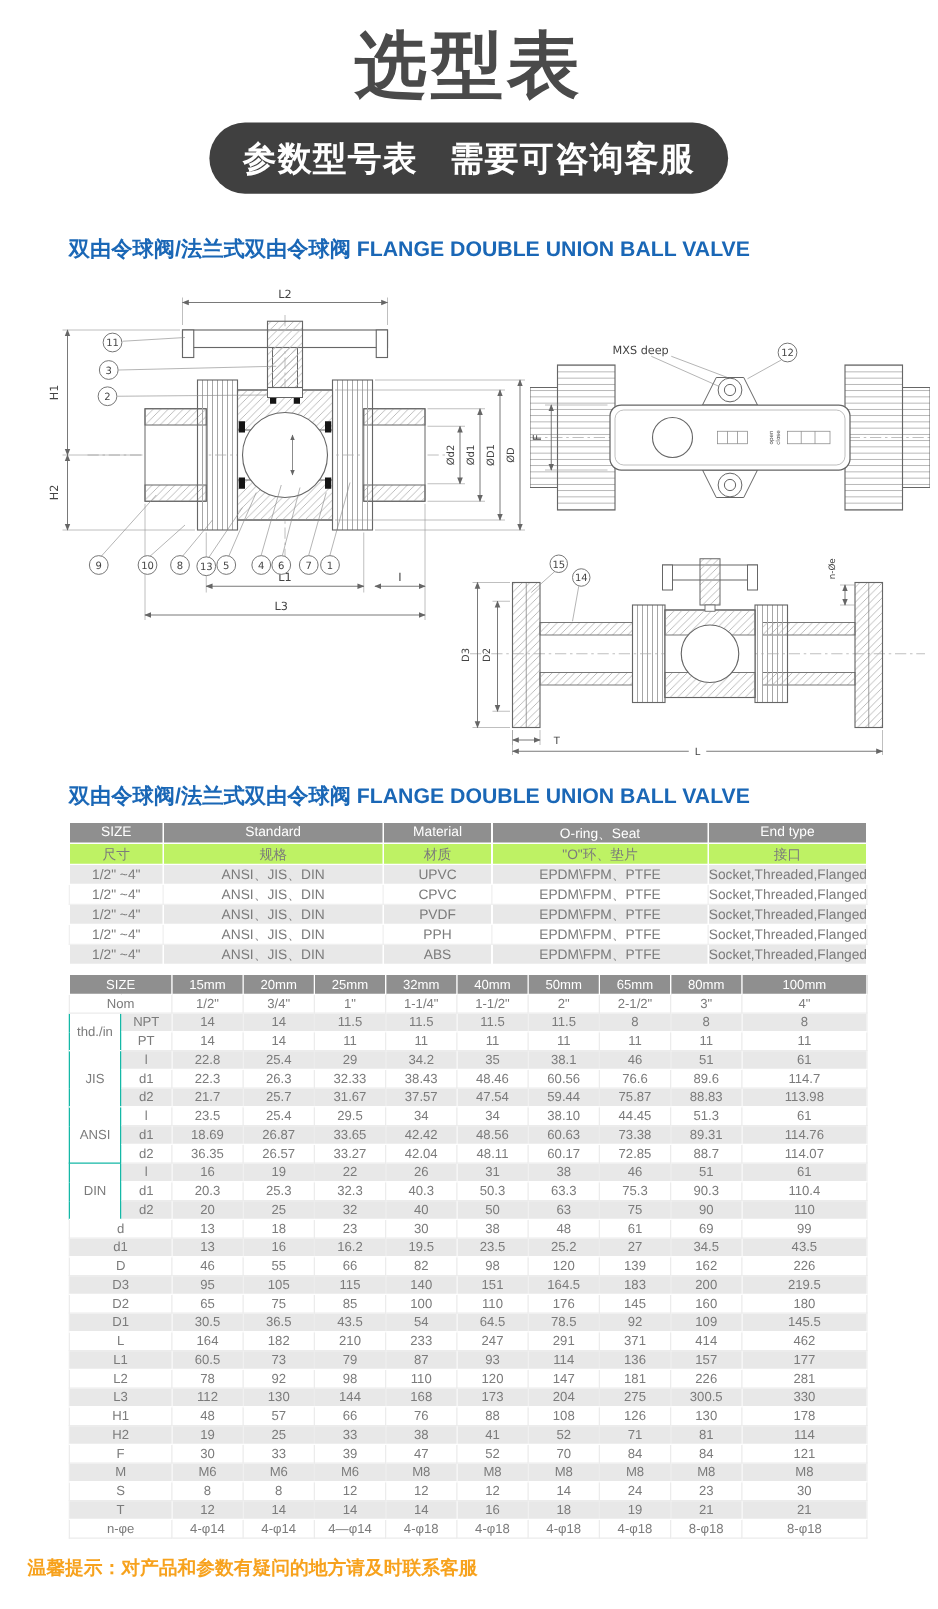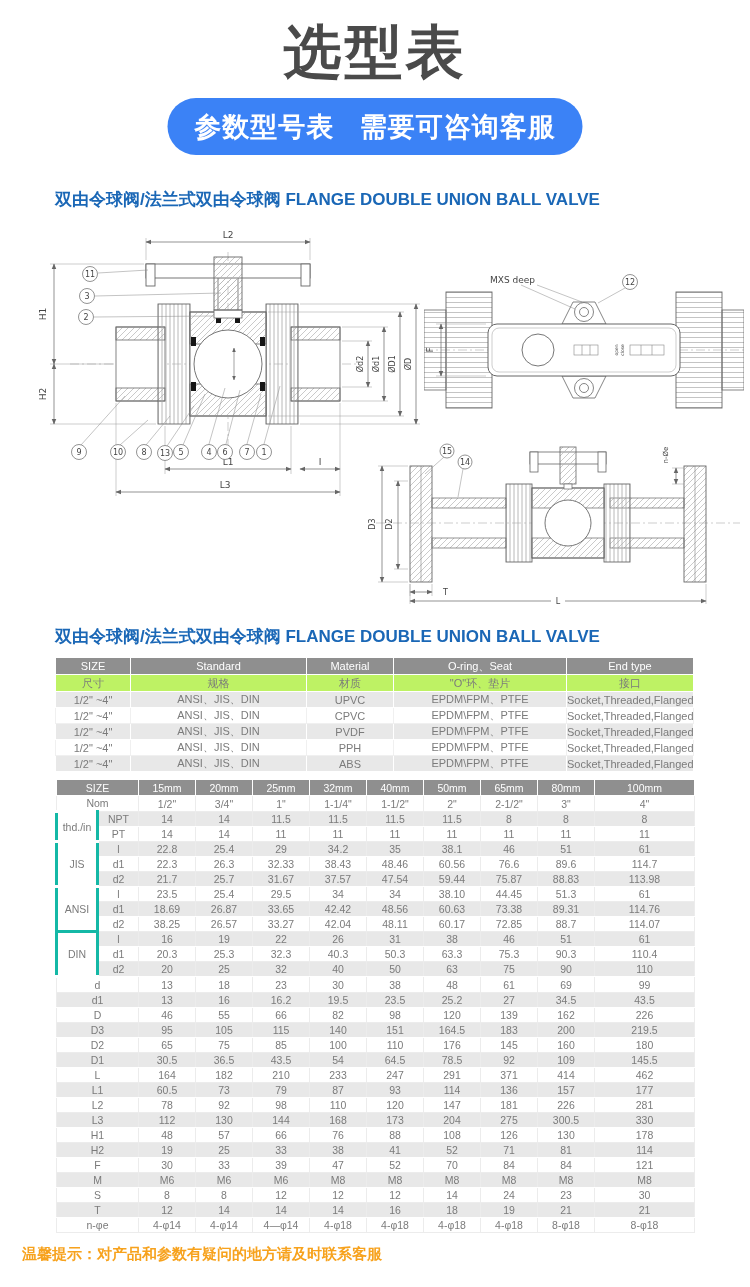--- a/index.html
+++ b/index.html
@@ -6,21 +6,21 @@
   body{
     width:750px;height:1287px;position:relative;background:#ffffff;
     font-family:"Liberation Sans","DejaVu Sans",sans-serif;overflow:hidden;
   }
   .page-title{
     position:absolute;top:14px;left:0;width:750px;text-align:center;
     font-size:58px;font-weight:bold;color:#4a4a4a;letter-spacing:3px;
   }
   .banner{
     position:absolute;top:98px;left:50%;transform:translateX(-50%);
-    width:415px;height:57px;background:#3b82f6;border-radius:30px;
+    width:415px;height:57px;background:#404040;border-radius:30px;
     display:flex;align-items:center;justify-content:center;
   }
   .banner span{color:#ffffff;font-size:27px;font-weight:bold;white-space:pre;letter-spacing:1px;}
   .sec-heading{
     position:absolute;left:55px;font-size:17px;font-weight:bold;color:#1A67B6;white-space:nowrap;
   }
   #heading1{top:188px;}
   #heading2{top:625px;}
   .diagram{position:absolute;}
   #diagram-front{left:28px;top:224px;}
@@ -30,21 +30,21 @@
   table{border-collapse:collapse;table-layout:fixed;}
   #spec-table{position:absolute;left:55px;top:657px;width:638px;font-size:11px;color:#7b7b7b;}
   #spec-table th{background:#8F8F8F;color:#ffffff;font-weight:normal;height:16px;border:1px solid #ffffff;padding:0;text-align:center;overflow:hidden;}
   #spec-table tr.cnrow th{background:#bef264;color:#7b7b7b;}
   #spec-table td{text-align:center;height:15px;padding:0;border:1px solid #f0f0f0;background:#ffffff;overflow:hidden;white-space:nowrap;}
   #spec-table tr.alt td{background:#E8E8E8;border-color:#ffffff;}
   #dim-table{position:absolute;left:55px;top:779px;width:638px;font-size:10.5px;color:#7b7b7b;}
   #dim-table th{background:#8F8F8F;color:#ffffff;font-weight:normal;height:15px;border:1px solid #ffffff;padding:0;text-align:center;}
   #dim-table td{text-align:center;height:14px;line-height:14px;padding:0;border:1px solid #ececec;background:#ffffff;overflow:hidden;white-space:nowrap;}
   #dim-table tr.alt td{background:#E8E8E8;border-top-color:#ffffff;border-bottom-color:#ffffff;}
-  #dim-table td.grp{background:#ffffff !important;border:3px solid #14b8a6;}
+  #dim-table td.grp{background:#ffffff !important;border:1px solid #14b8a6;}
   .note{position:absolute;left:22px;top:1245px;font-size:15px;font-weight:bold;color:#F7A21D;white-space:nowrap;}
 </style>
 </head>
 <body>
 
 <div class="page-title">选型表</div>
 
 <div class="banner">
   <span>参数型号表   需要可咨询客服</span>
 </div>
@@ -487,21 +487,21 @@
         <td>33.65</td>
         <td>42.42</td>
         <td>48.56</td>
         <td>60.63</td>
         <td>73.38</td>
         <td>89.31</td>
         <td>114.76</td>
       </tr>
       <tr>
         <td class="lbl">d2</td>
-        <td>38.25</td>
+        <td>36.35</td>
         <td>26.57</td>
         <td>33.27</td>
         <td>42.04</td>
         <td>48.11</td>
         <td>60.17</td>
         <td>72.85</td>
         <td>88.7</td>
         <td>114.07</td>
       </tr>
       <tr class="alt">

